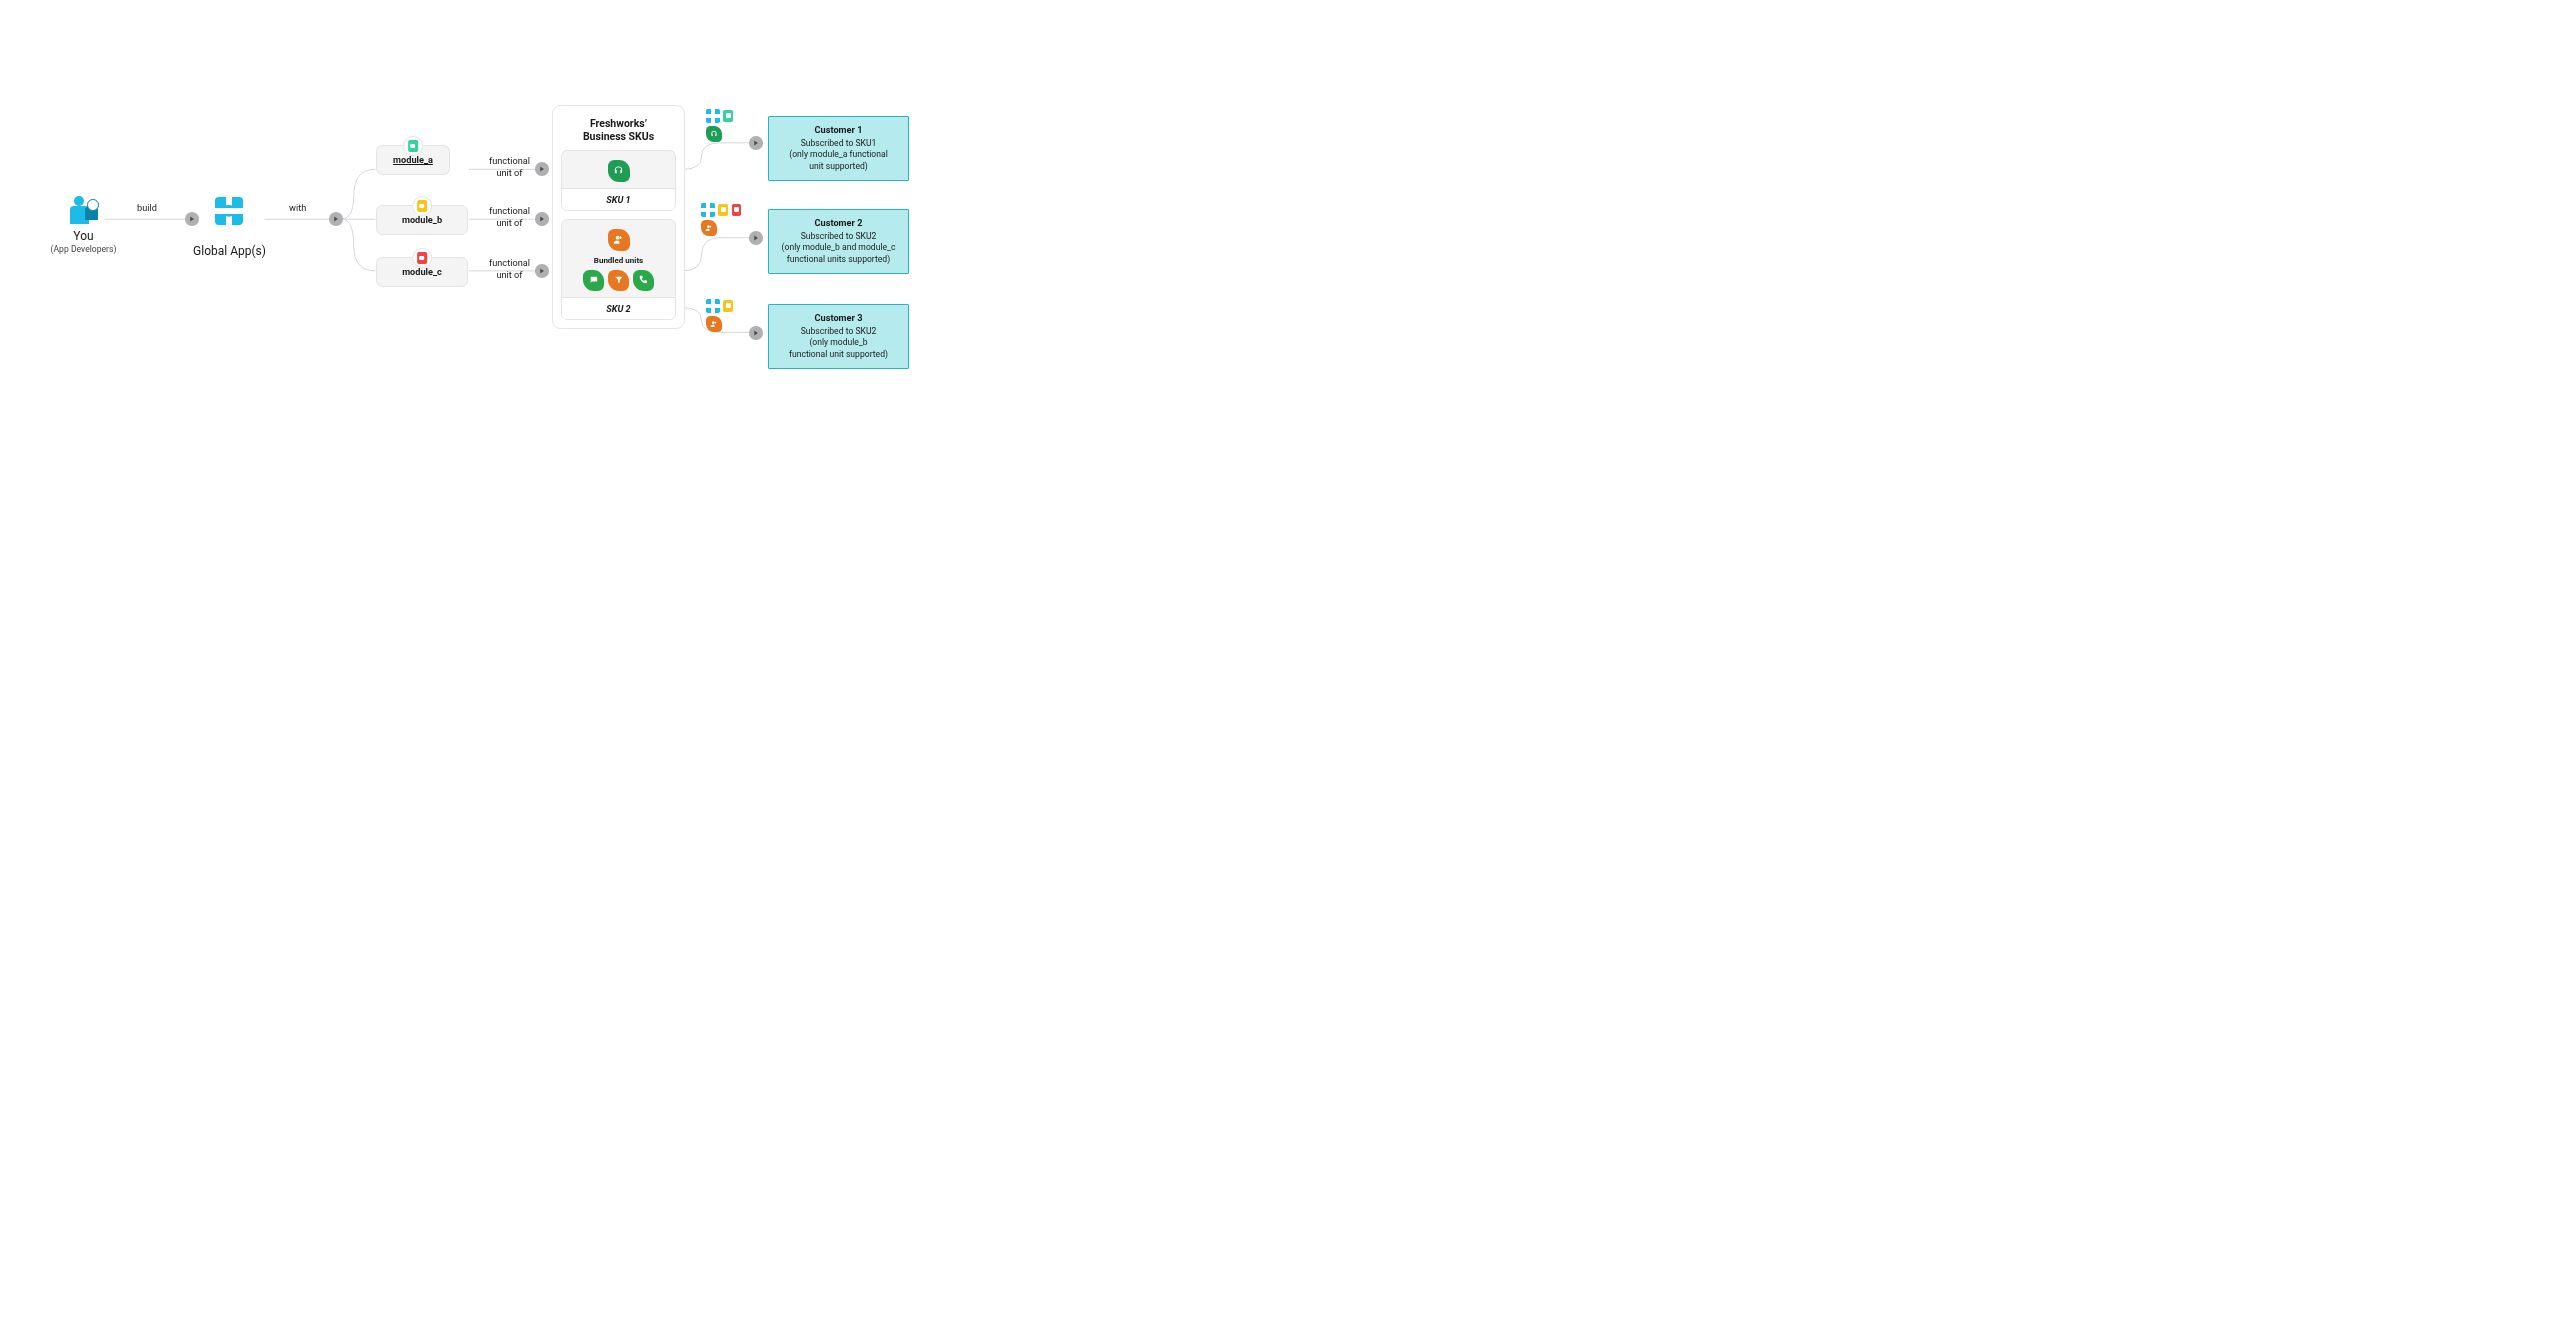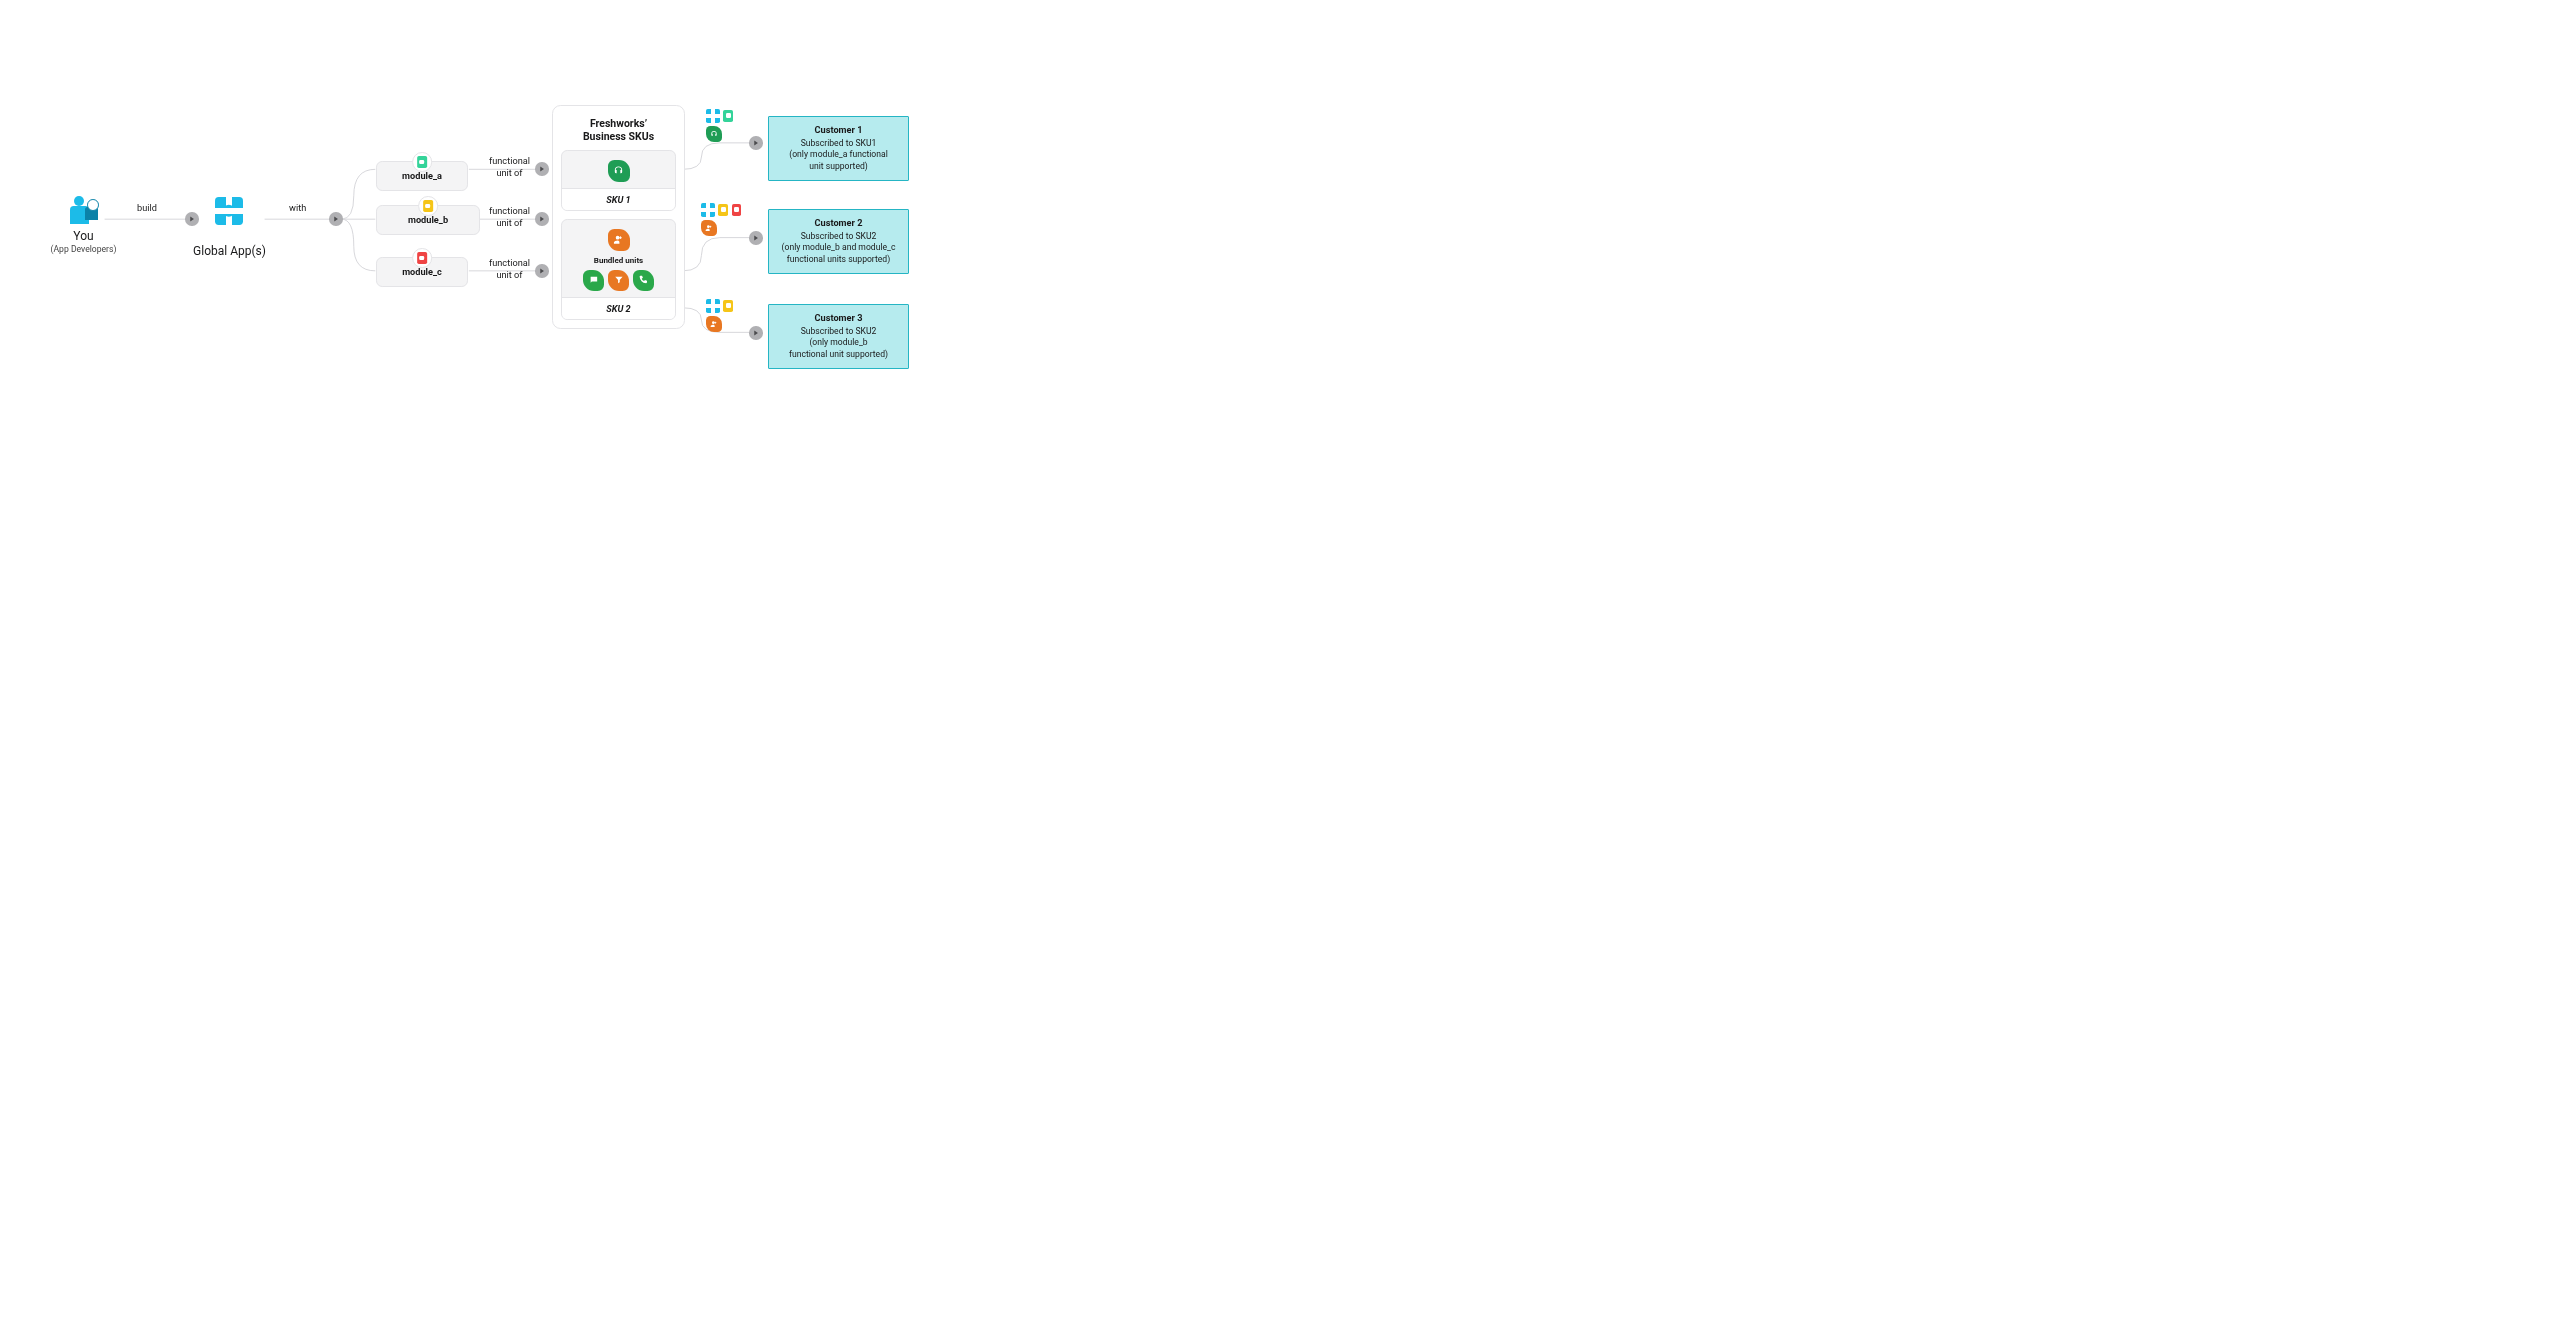--- a/index.html
+++ b/index.html
@@ -231,28 +231,28 @@
   <div class="t1">Global App(s)</div>
 </div>
 
 <div class="edge-label" style="left:289px; top:202px;">with</div>
 <div class="arrow-dot" style="left:329px; top:212px;">
   <svg viewBox="0 0 10 10">
       <path d="M2 1 L8 5 L2 9 Z" fill="#4b4b4e"></path>
     </svg>
 </div>
 
-<div class="card" style="left:376px; top:161px; width:92px; height:29.5px;">
+<div class="card" style="left:376px; top:145px; width:74px; height:29.5px;text-decoration:underline;">
   <div class="mini-icon">
       <div class="mod-chip mod-a"></div>
     </div>
   <span>module_a</span>
 </div>
 
-<div class="card" style="left:376px; top:205px; width:104px; height:29.5px;">
+<div class="card" style="left:376px; top:205px; width:92px; height:29.5px;">
   <div class="mini-icon">
       <div class="mod-chip mod-b"></div>
     </div>
   <span>module_b</span>
 </div>
 
 <div class="card" style="left:376px; top:257px; width:92px; height:29.5px;">
   <div class="mini-icon">
       <div class="mod-chip mod-c"></div>
     </div>

